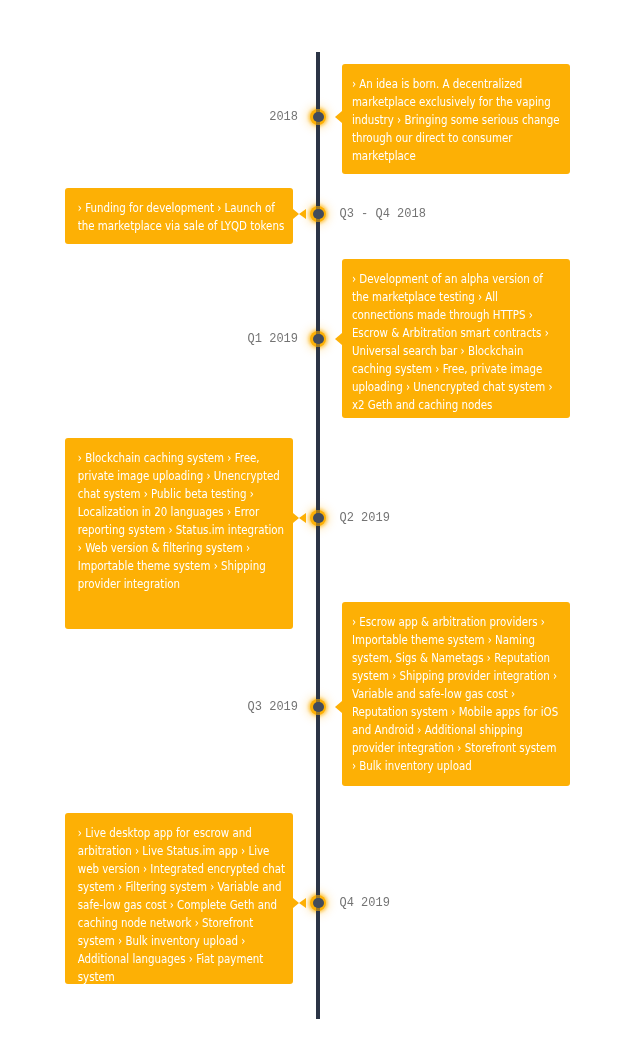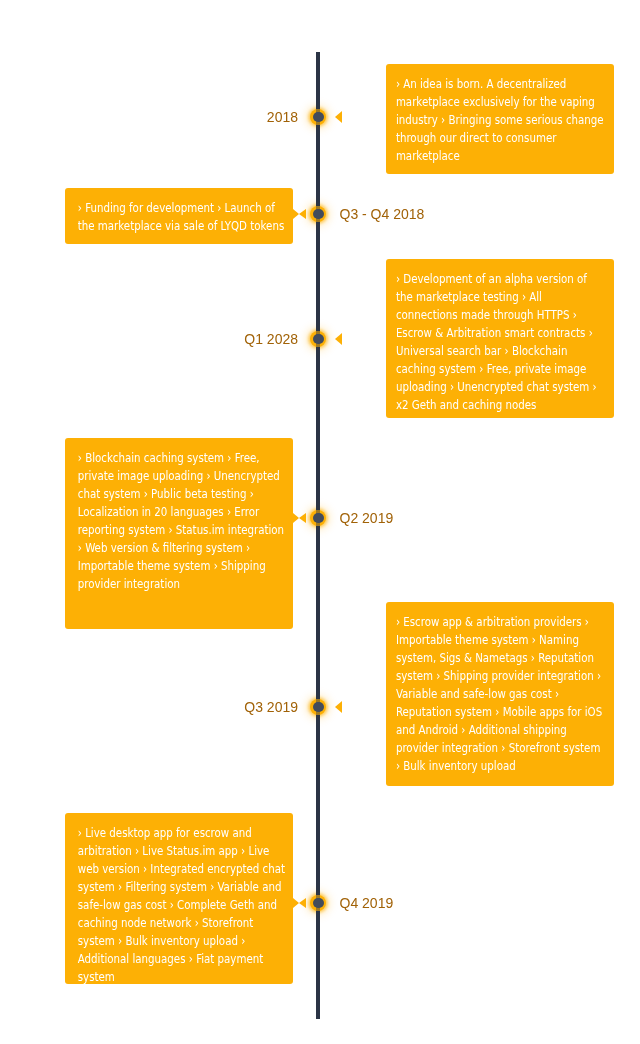--- a/index.html
+++ b/index.html
@@ -20,39 +20,39 @@
   .dot{position:absolute;left:310.4px;width:16px;height:16px;margin-top:-8px;
        border-radius:50%;background:#FDB005;z-index:2;
        box-shadow:0 0 3px 2px rgba(253,176,5,0.55),0 0 8px 4px rgba(253,176,5,0.22);}
   .dot-core{position:absolute;left:313.1px;width:10.6px;height:10.6px;margin-top:-5.3px;
             border-radius:50%;background:#434c5b;z-index:7;}
 
   
   .card{position:absolute;background:#FDB005;border-radius:3px;color:#ffffff;
         font-family:"DejaVu Sans Condensed","DejaVu Sans",sans-serif;font-stretch:condensed;
         font-size:11.4px;line-height:18px;box-sizing:border-box;width:227.5px;}
-  .card.right{left:342.1px;padding:10.5px 9.8px 9px 9.8px;text-align:left;margin-left:44px;}
+  .card.right{left:342.1px;padding:10.5px 9.8px 9px 9.8px;text-align:left;}
   .card.left {left:65.2px; padding:10.5px 7px 9px 12.6px;text-align:left;}
 
   
   .tail{position:absolute;width:0;height:0;}
   .tail.right{left:334.9px;margin-top:-6.1px;
               border-top:6.1px solid transparent;border-bottom:6.1px solid transparent;
               border-right:7.2px solid #FDB005;}
   .tail.left {left:292.6px;margin-top:-5.1px;
               border-top:5.1px solid transparent;border-bottom:5.1px solid transparent;
               border-left:6.3px solid #FDB005;}
 
   
   .arrow{position:absolute;width:0;height:0;margin-top:-5.1px;left:298.9px;
          border-top:5.1px solid transparent;border-bottom:5.1px solid transparent;
          border-right:7.7px solid #FDB005;}
 
   
-  .label{position:absolute;color:#a16207;font-family:Liberation Sans, sans-serif;font-size:14px;
+  .label{position:absolute;color:#737373;font-family:Liberation Mono, monospace;font-size:12px;
          white-space:nowrap;line-height:16px;margin-top:-8.5px;}
   .label.rightlab{left:339.5px;text-align:left;}
   .label.leftlab {right:342px;text-align:right;}
 </style>
 </head>
 <body>
 
 <div class="stage">
   <div class="axis"></div>
   <div class="node">
@@ -71,21 +71,21 @@
     <div class="axis-mask" style="top:214px"></div>
     <div class="dot-core" style="top:214px"></div>
     <div class="label rightlab" style="top:214px">Q3 - Q4 2018</div>
   </div>
   <div class="node">
     <div class="card right" style="top:259px;height:159px">› Development of an alpha version of the marketplace testing › All connections made through HTTPS › Escrow &amp; Arbitration smart contracts › Universal search bar › Blockchain caching system › Free, private image uploading › Unencrypted chat system › x2 Geth and caching nodes</div>
     <div class="tail right" style="top:339px"></div>
     <div class="dot" style="top:339px"></div>
     <div class="axis-mask" style="top:339px"></div>
     <div class="dot-core" style="top:339px"></div>
-    <div class="label leftlab" style="top:339px">Q1 2028</div>
+    <div class="label leftlab" style="top:339px">Q1 2019</div>
   </div>
   <div class="node">
     <div class="card left" style="top:438px;height:191px">› Blockchain caching system › Free, private image uploading › Unencrypted chat system › Public beta testing › Localization in 20 languages › Error reporting system › Status.im integration › Web version &amp; filtering system › Importable theme system › Shipping provider integration</div>
     <div class="tail left" style="top:518px"></div>
     <div class="arrow" style="top:518px"></div>
     <div class="dot" style="top:518px"></div>
     <div class="axis-mask" style="top:518px"></div>
     <div class="dot-core" style="top:518px"></div>
     <div class="label rightlab" style="top:518px">Q2 2019</div>
   </div>

